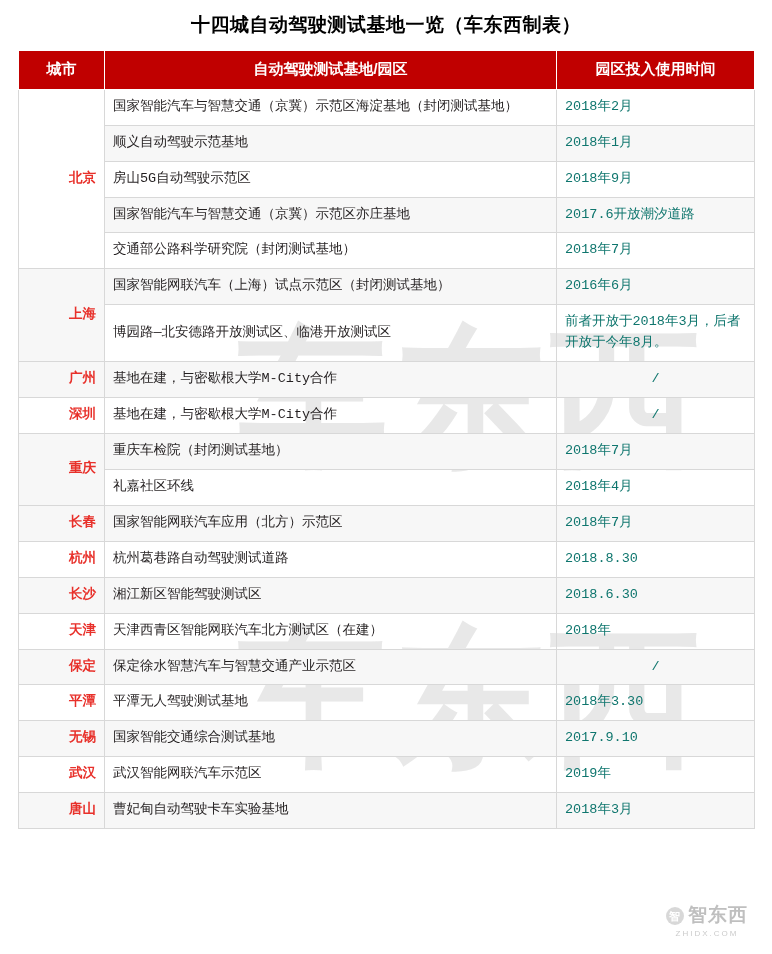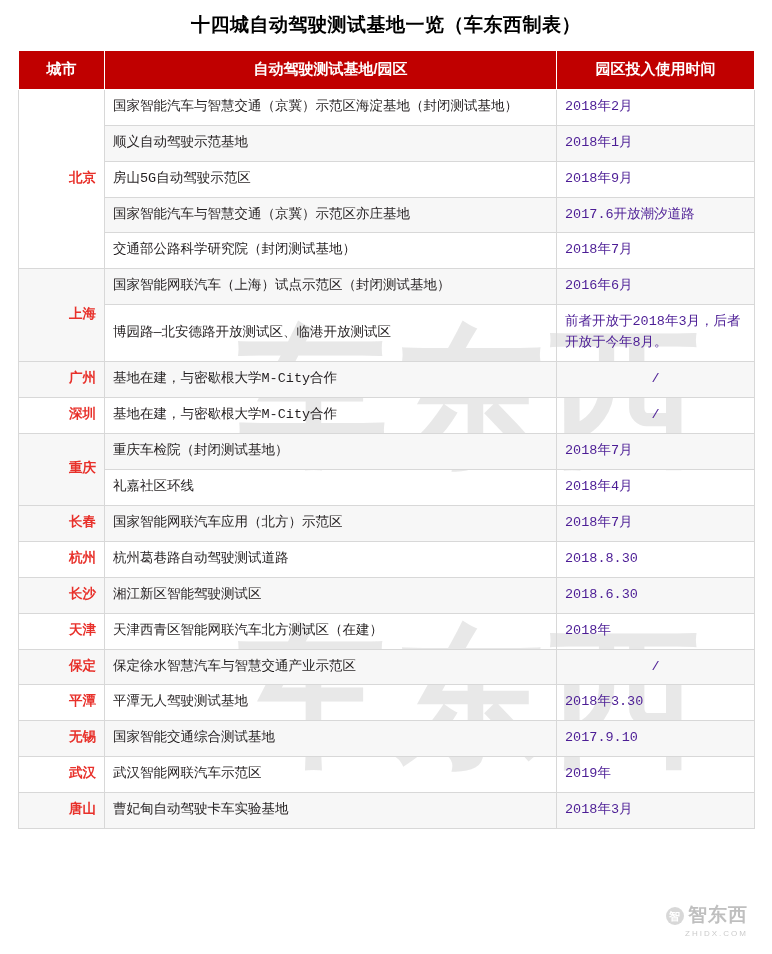--- a/index.html
+++ b/index.html
@@ -68,21 +68,21 @@
     font-weight: bold;
     font-size: 15px;
     border-left: 1px solid #d8d8d8;
   }
   td.base {
     text-align: left;
     color: #231f20;
   }
   td.time {
     text-align: left;
-    color: #4c1d95;
+    color: #0f766e;
     padding-left: 10px;
   }
   td.time.center {
     text-align: center;
     padding-left: 8px;
   }
   tr.shade td {
     background: #f7f7f7;
   }
   
@@ -119,20 +119,21 @@
     font-size: 19px;
     font-weight: bold;
     color: #8c8c8c;
     letter-spacing: 1px;
   }
   .logo .logo-sub {
     font-size: 8px;
     color: #a0a0a0;
     letter-spacing: 2px;
     margin-top: 1px;
+    text-align: center;
   }
   .logo-badge {
     display: inline-block;
     width: 18px;
     height: 18px;
     border-radius: 50%;
     background: #b9b9b9;
     color: #fff;
     font-size: 11px;
     line-height: 18px;

